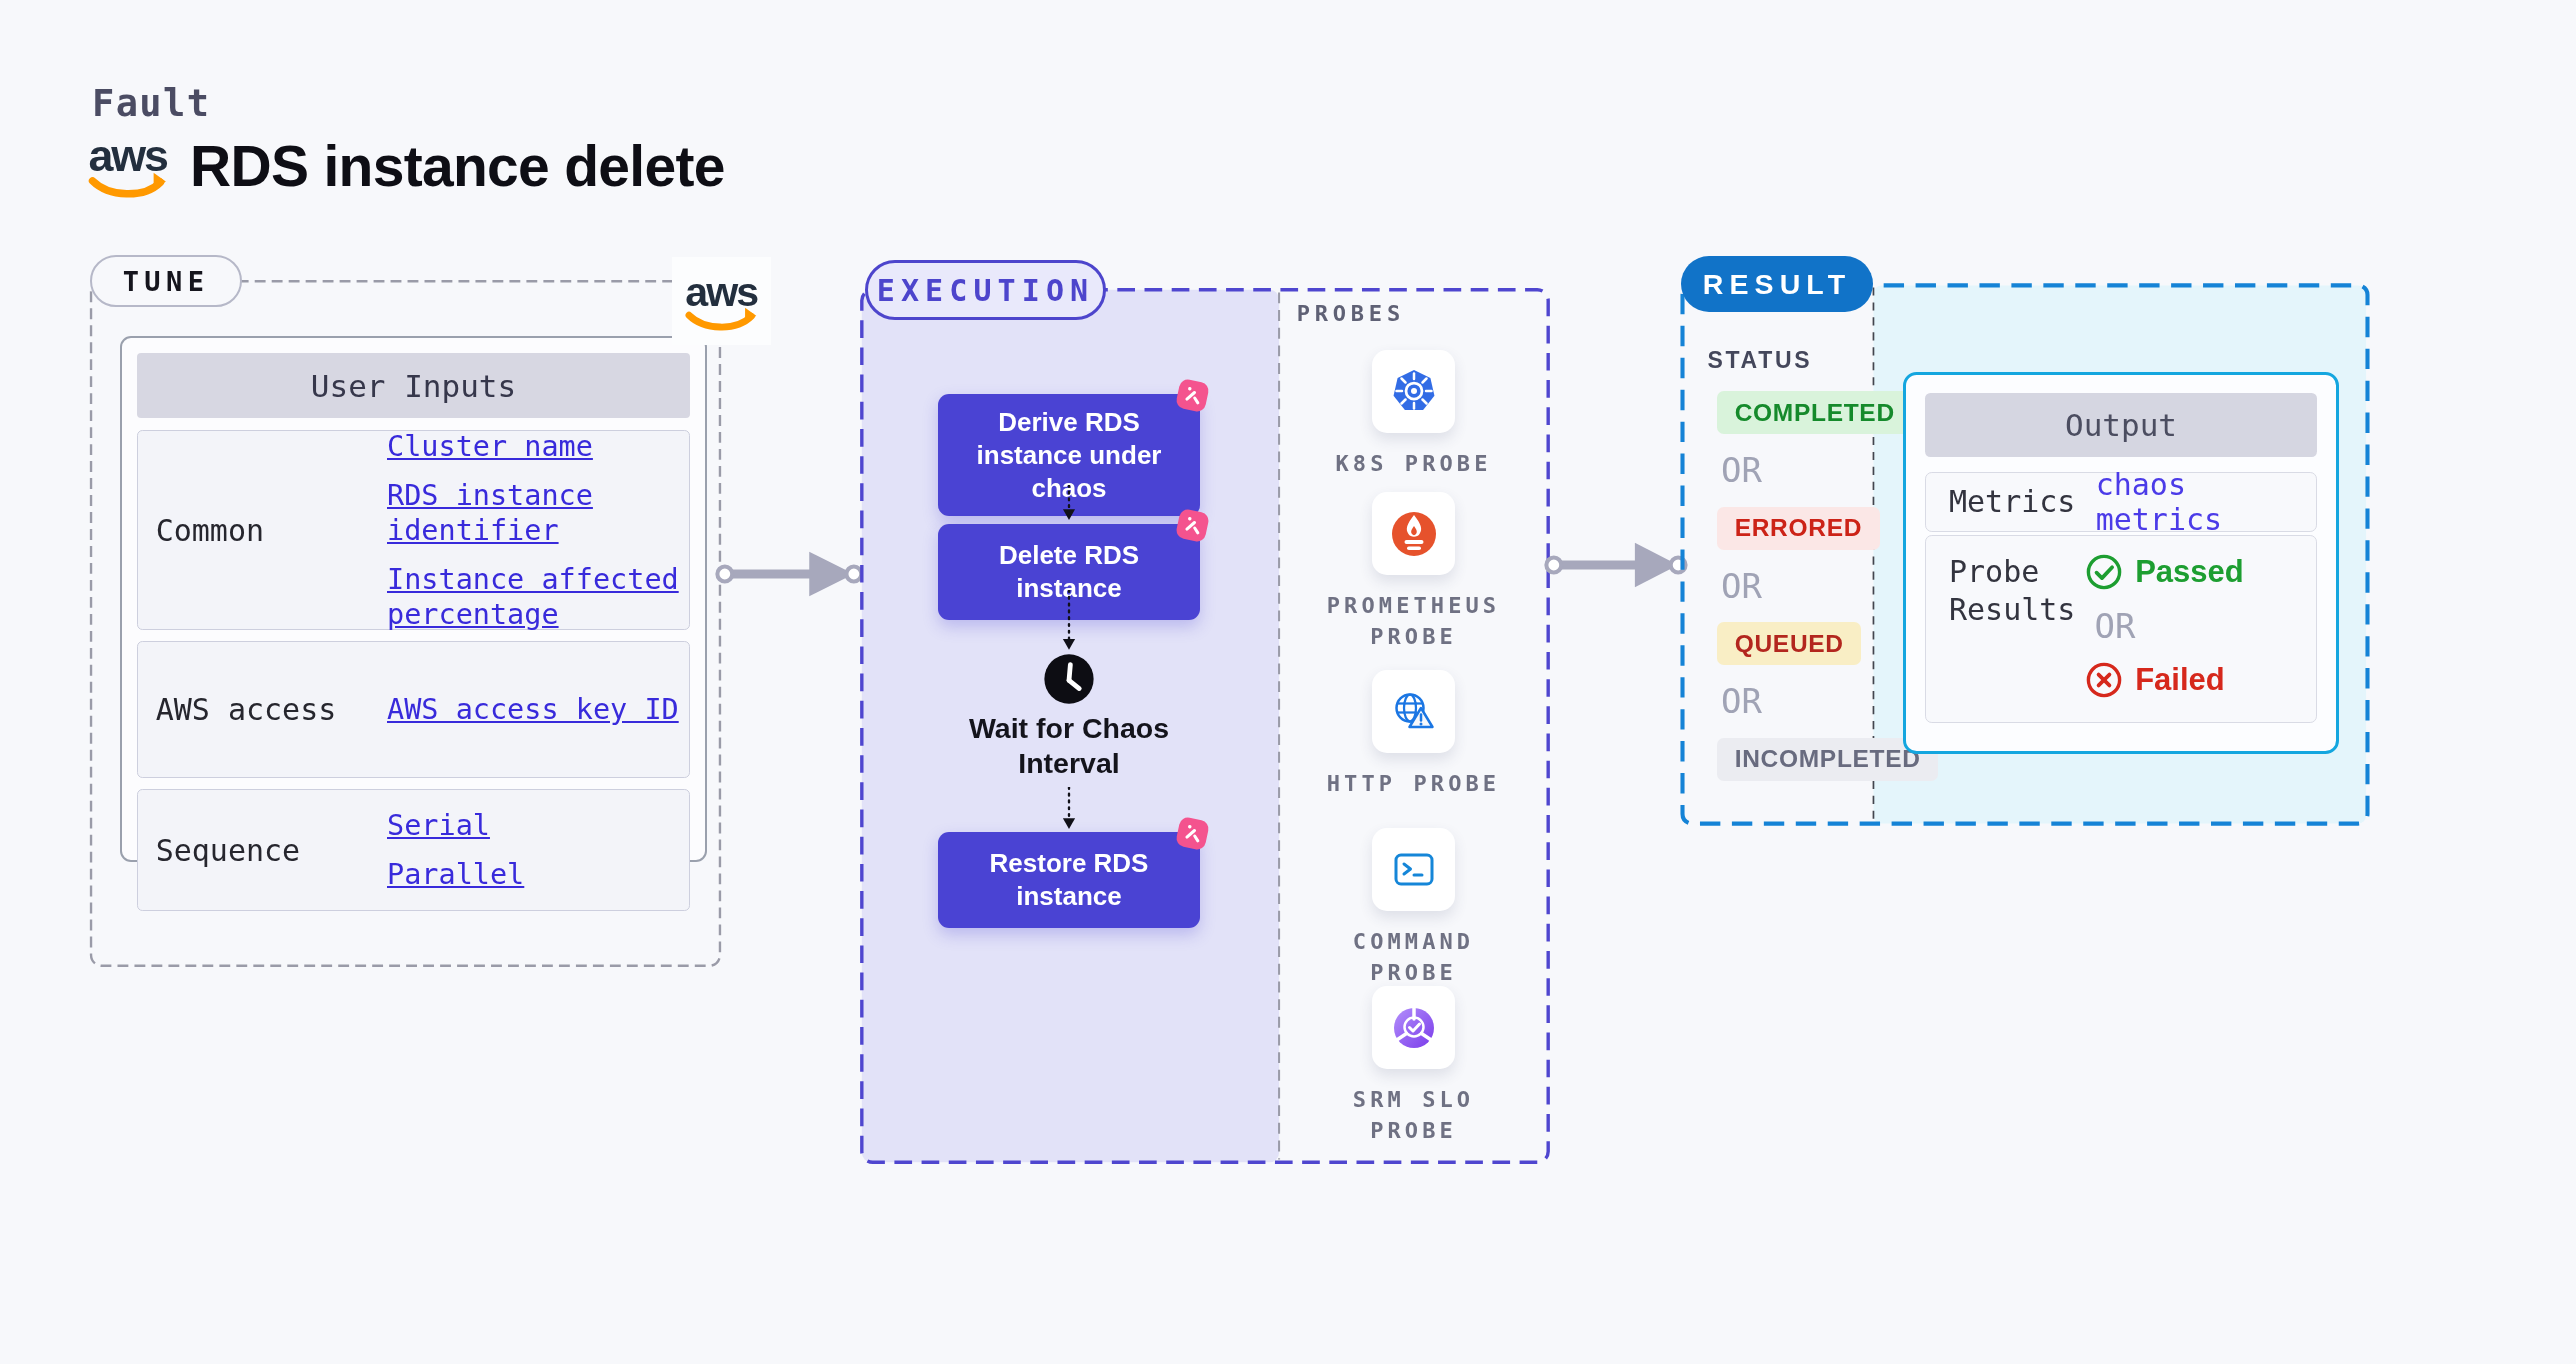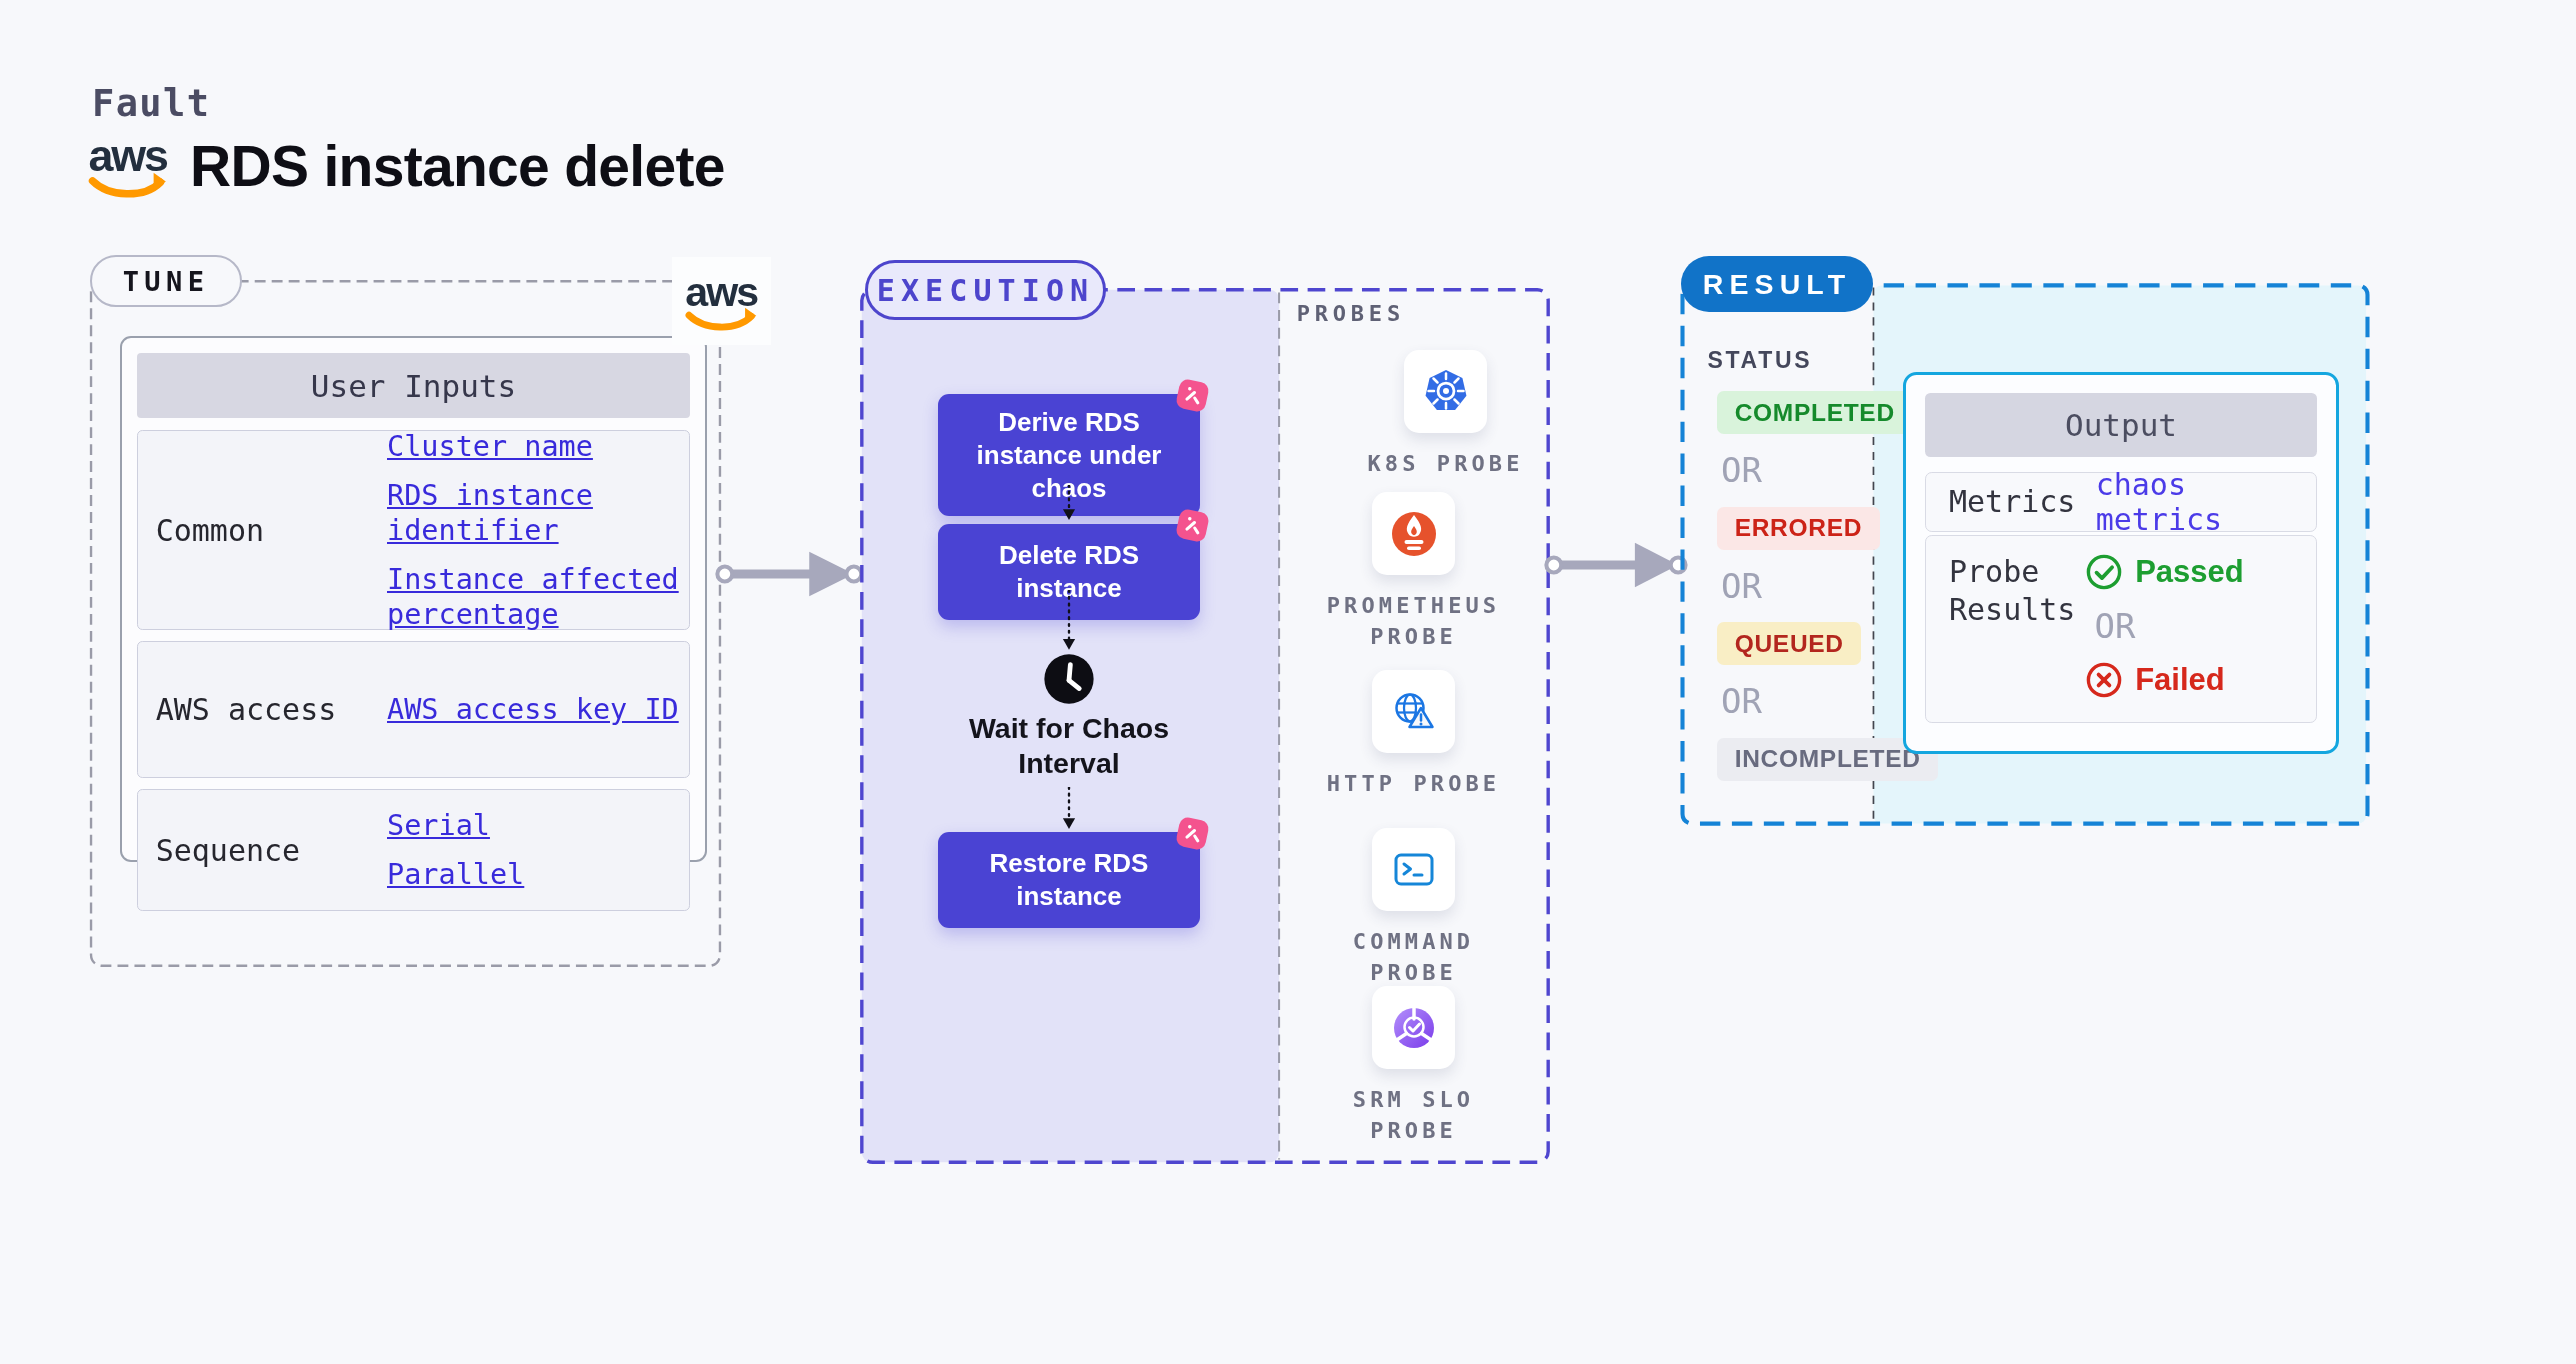--- a/index.html
+++ b/index.html
@@ -229,21 +229,21 @@
           <line x1="33" y1="32" x2="39" y2="38" stroke="#fff" stroke-width="4.5" stroke-linecap="round"></line>
           <circle cx="23" cy="20" r="2.6" fill="#fff"></circle>
         </g>
       </svg>
     </div>
   </div>
 
   <div class="abs probes-col">
     <div class="probes-title">PROBES</div>
 
-    <div class="probe-item" style="top:63px;margin-left:32px;">
+    <div class="probe-item" style="top:63px;">
       <div class="probe-card">
         <svg width="50" height="50" viewBox="0 0 100 100">
           <polygon points="50,6 82.8,21.8 90.9,57.3 68.2,85.8 31.8,85.8 9.1,57.3 17.2,21.8" fill="#326ce5"></polygon>
           <circle cx="50" cy="48" r="16" fill="none" stroke="#fff" stroke-width="5.5"></circle>
           <g stroke="#fff" stroke-width="5" stroke-linecap="round">
             <line x1="50" y1="24" x2="50" y2="13"></line>
               <line x1="50" y1="72" x2="50" y2="83"></line>
             <line x1="26" y1="48" x2="15" y2="48"></line>
               <line x1="74" y1="48" x2="85" y2="48"></line>
             <line x1="33" y1="31" x2="25" y2="23"></line>

